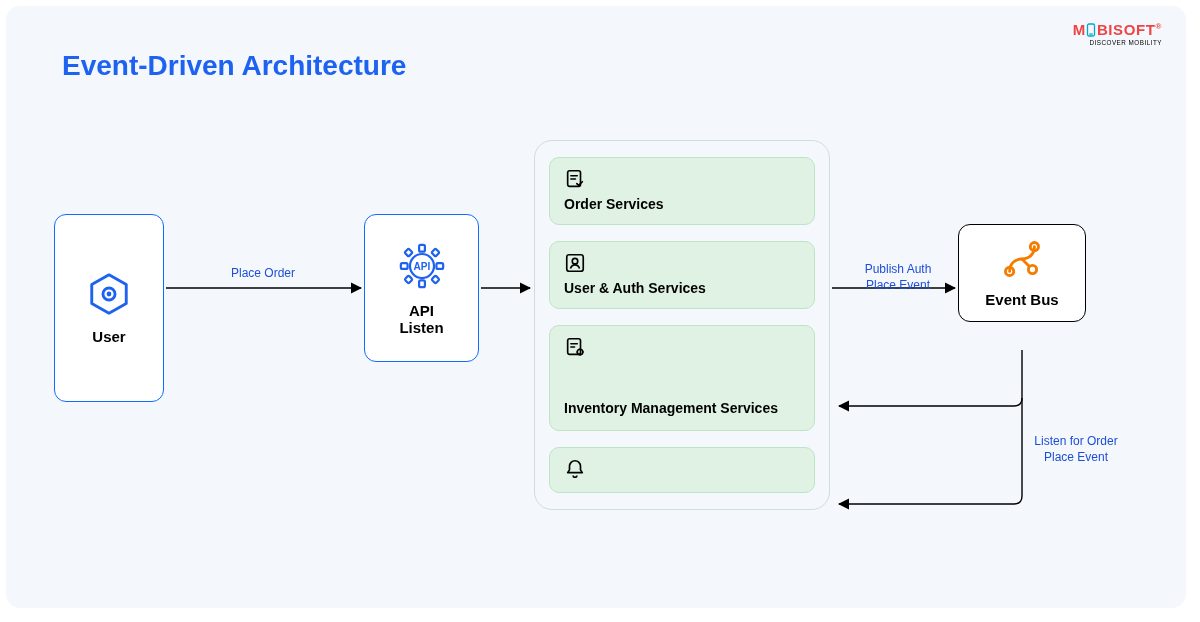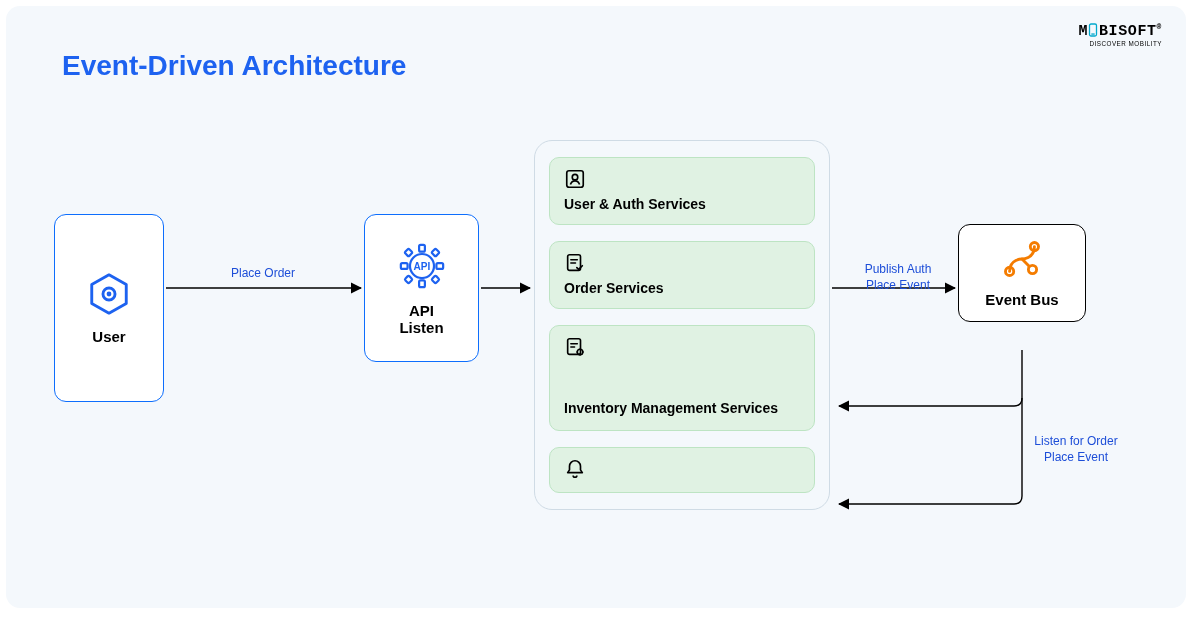--- a/index.html
+++ b/index.html
@@ -31,22 +31,21 @@
     position: absolute;
     right: 24px;
     top: 16px;
     text-align: left;
     line-height: 1;
   }
   .brand-main {
     font-weight: 800;
     font-size: 15px;
     letter-spacing: 0.6px;
-    color: #000000;
-    font-family: Liberation Mono, monospace;
+    color: #ef4444;
   }
   .brand-sub {
     font-size: 6.3px;
     letter-spacing: 0.5px;
     color: #000;
     margin-top: 2px;
     display:block;
     text-align:right;
   }
   .brand-main .o-swap {
@@ -191,36 +190,36 @@
         </g>
       </svg>
     </span>
     <span>Event Bus</span>
   </div>
 
   <div class="panel">
     <div class="service">
       <span class="svc-icon">
         <svg width="22" height="22" viewBox="0 0 24 24">
+            <rect x="4" y="3" width="14" height="17" rx="2" fill="none" stroke="#000" stroke-width="1.8"></rect>
+            <path d="M7.5 8.5h7M7.5 12h5" stroke="#000" stroke-width="1.8" stroke-linecap="round"></path>
+            <path d="M14 17l2 2 4-4" fill="none" stroke="#000" stroke-width="1.8" stroke-linecap="round" stroke-linejoin="round"></path>
+          </svg>
+      </span>
+      <span>Order Services</span>
+    </div>
+    <div class="service">
+      <span class="svc-icon">
+        <svg width="22" height="22" viewBox="0 0 24 24">
             <rect x="3" y="3" width="18" height="18" rx="2.5" fill="none" stroke="#000" stroke-width="1.8"></rect>
             <circle cx="12" cy="10" r="3" fill="none" stroke="#000" stroke-width="1.8"></circle>
             <path d="M7 18c1-3 3-4 5-4s4 1 5 4" fill="none" stroke="#000" stroke-width="1.8"></path>
           </svg>
       </span>
       <span>User &amp; Auth Services</span>
-    </div>
-    <div class="service">
-      <span class="svc-icon">
-        <svg width="22" height="22" viewBox="0 0 24 24">
-            <rect x="4" y="3" width="14" height="17" rx="2" fill="none" stroke="#000" stroke-width="1.8"></rect>
-            <path d="M7.5 8.5h7M7.5 12h5" stroke="#000" stroke-width="1.8" stroke-linecap="round"></path>
-            <path d="M14 17l2 2 4-4" fill="none" stroke="#000" stroke-width="1.8" stroke-linecap="round" stroke-linejoin="round"></path>
-          </svg>
-      </span>
-      <span>Order Services</span>
     </div>
     <div class="service inventory">
       <span class="svc-icon">
         <svg width="22" height="22" viewBox="0 0 24 24">
             <rect x="4" y="3" width="14" height="17" rx="2" fill="none" stroke="#000" stroke-width="1.8"></rect>
             <path d="M7.5 8.5h7M7.5 12h4" stroke="#000" stroke-width="1.8" stroke-linecap="round"></path>
             <circle cx="17.5" cy="17.5" r="3" fill="none" stroke="#000" stroke-width="1.7"></circle>
             <path d="M17.5 13.5v1M17.5 20.5v1M13.5 17.5h1M20.5 17.5h1" stroke="#000" stroke-width="1.5"></path>
           </svg>
       </span>

